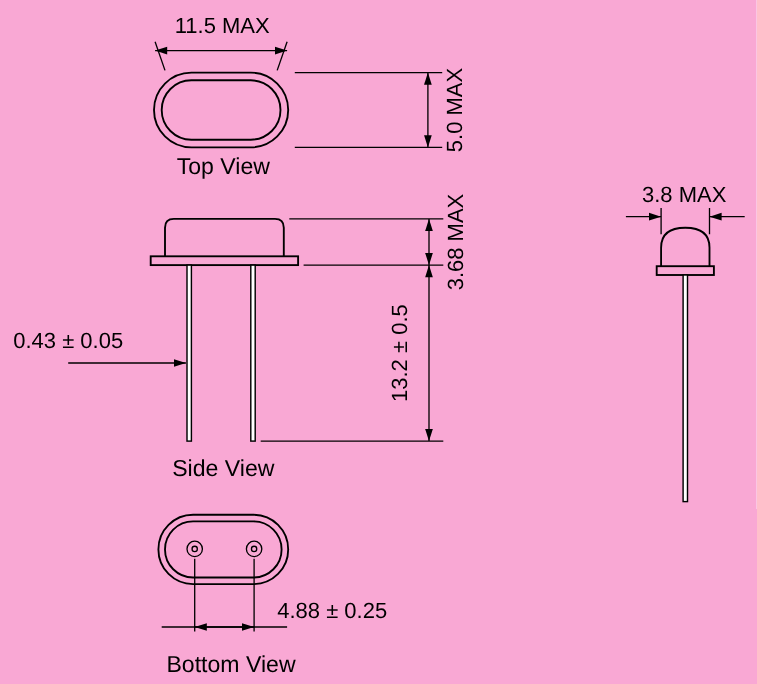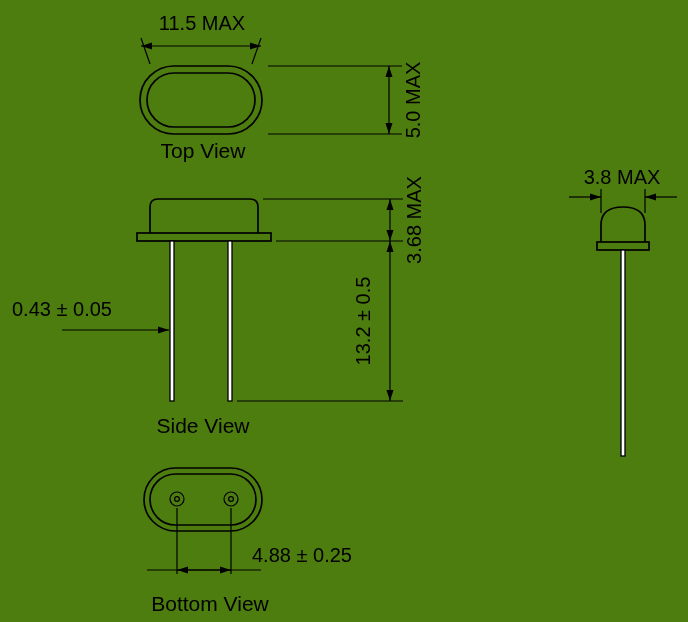--- a/index.html
+++ b/index.html
@@ -1,17 +1,17 @@
 <!DOCTYPE html>
 <html><head>
 <meta charset="utf-8">
 <style>
   html,body{margin:0;padding:0;background:#ffffff;}
   .drawing-wrap{
-    width:688px;height:622px;background:#4d7c0f;position:relative;
+    width:688px;height:622px;background:#f9a8d4;position:relative;
     font-family:"Liberation Sans","DejaVu Sans",sans-serif;
   }
   svg text{
     font-family:"Liberation Sans","DejaVu Sans",sans-serif;
     fill:#000;
   }
   .dim-text{font-size:20px;}
   .view-label{font-size:21px;}
   .outline{fill:none;stroke:#000;stroke-width:1.7;}
   .thin{fill:none;stroke:#000;stroke-width:1.2;}

